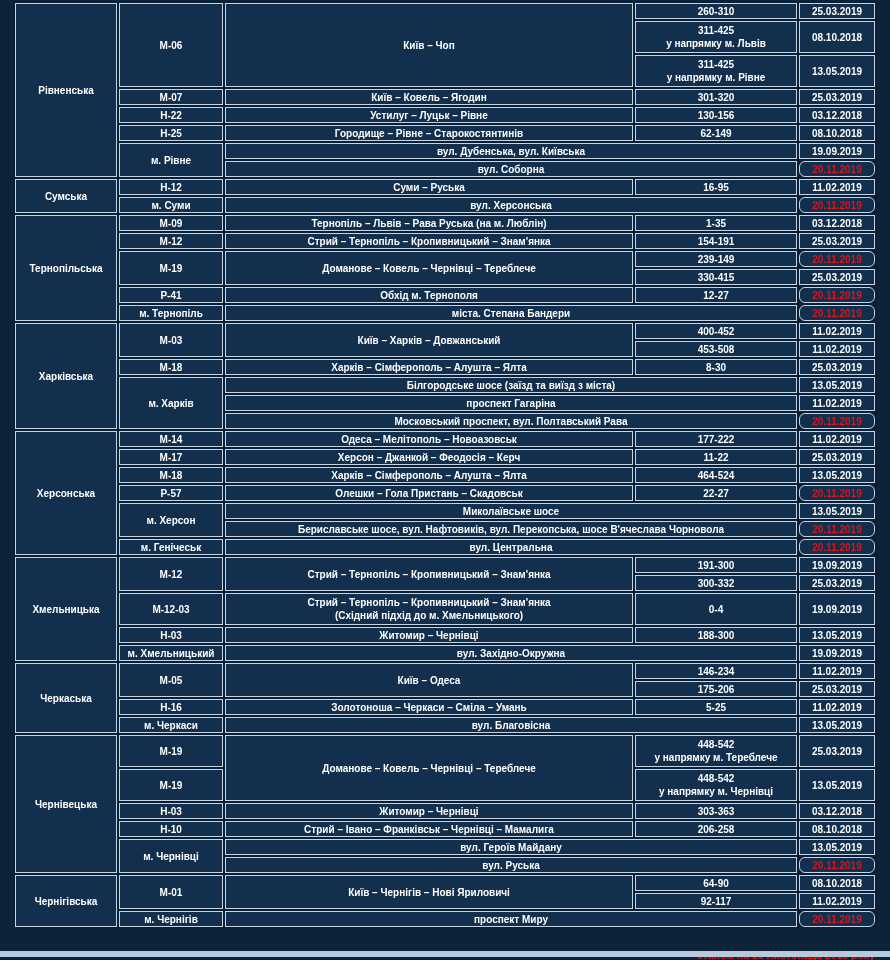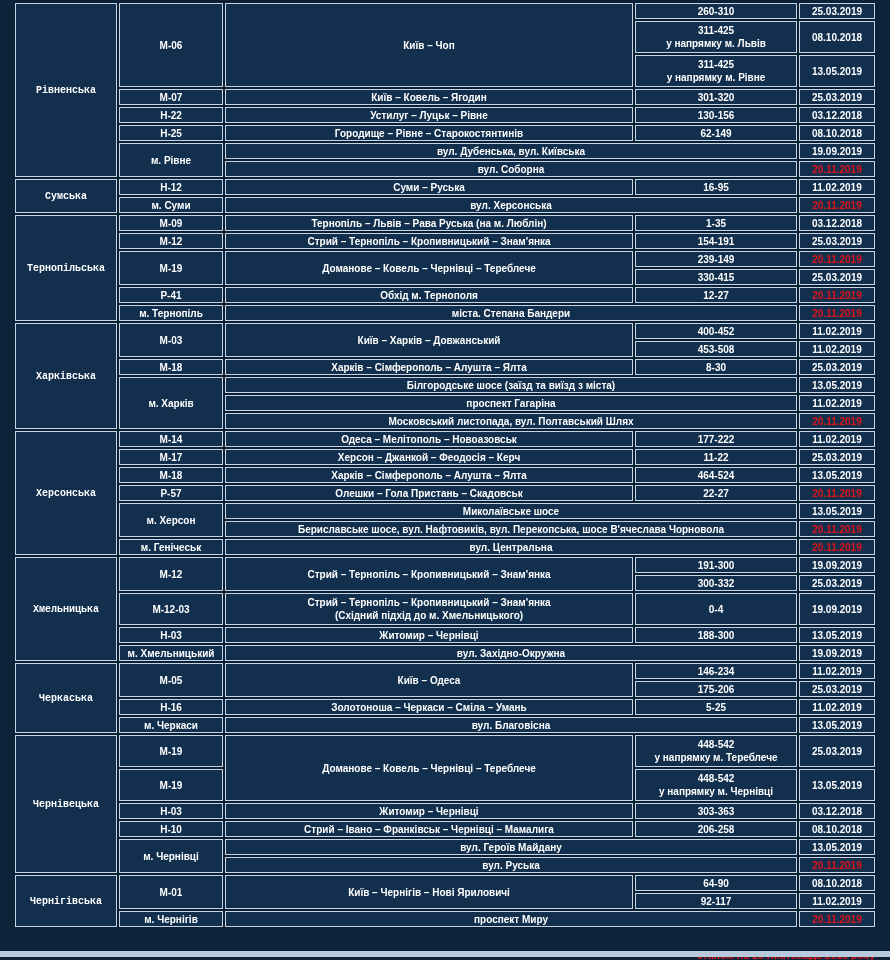--- a/index.html
+++ b/index.html
@@ -34,22 +34,22 @@
     font-size: 10px;
     line-height: 13px;
     text-align: center;
     vertical-align: middle;
     padding: 0 3px;
     white-space: pre-line;
     overflow: hidden;
   }
   tr.row-single { height: 16px; }
   tr.row-double { height: 32px; }
-  table.roads td.red { color: #dd1419; }
-  td.region-cell { font-size: 10.5px; font-family: Liberation Mono, monospace; }
+  table.roads td.red { color: #dd1419; border-radius: 6px; }
+  td.region-cell { font-size: 10.5px; }
   .footnote {
     margin-top: 20px;
     padding-right: 2px;
     text-align: right;
     color: #dd1419;
     font-weight: bold;
     font-size: 10.5px;
     text-decoration: underline;
   }
   .bottom-stripe {
@@ -184,21 +184,21 @@
         <tr class="row-single">
           <td rowspan="3">м. Харків</td>
           <td colspan="2">Білгородське шосе (заїзд та виїзд з міста)</td>
           <td>13.05.2019</td>
         </tr>
         <tr class="row-single">
           <td colspan="2">проспект Гагаріна</td>
           <td>11.02.2019</td>
         </tr>
         <tr class="row-single">
-          <td colspan="2">Московський листопада, вул. Полтавський Шлях</td>
+          <td colspan="2">Московський проспект, вул. Полтавський Рава</td>
           <td class="red">20.11.2019</td>
         </tr>
         <tr class="row-single">
           <td rowspan="7" class="region-cell">Херсонська</td>
           <td>М-14</td>
           <td>Одеса – Мелітополь – Новоазовськ</td>
           <td>177-222</td>
           <td>11.02.2019</td>
         </tr>
         <tr class="row-single">

